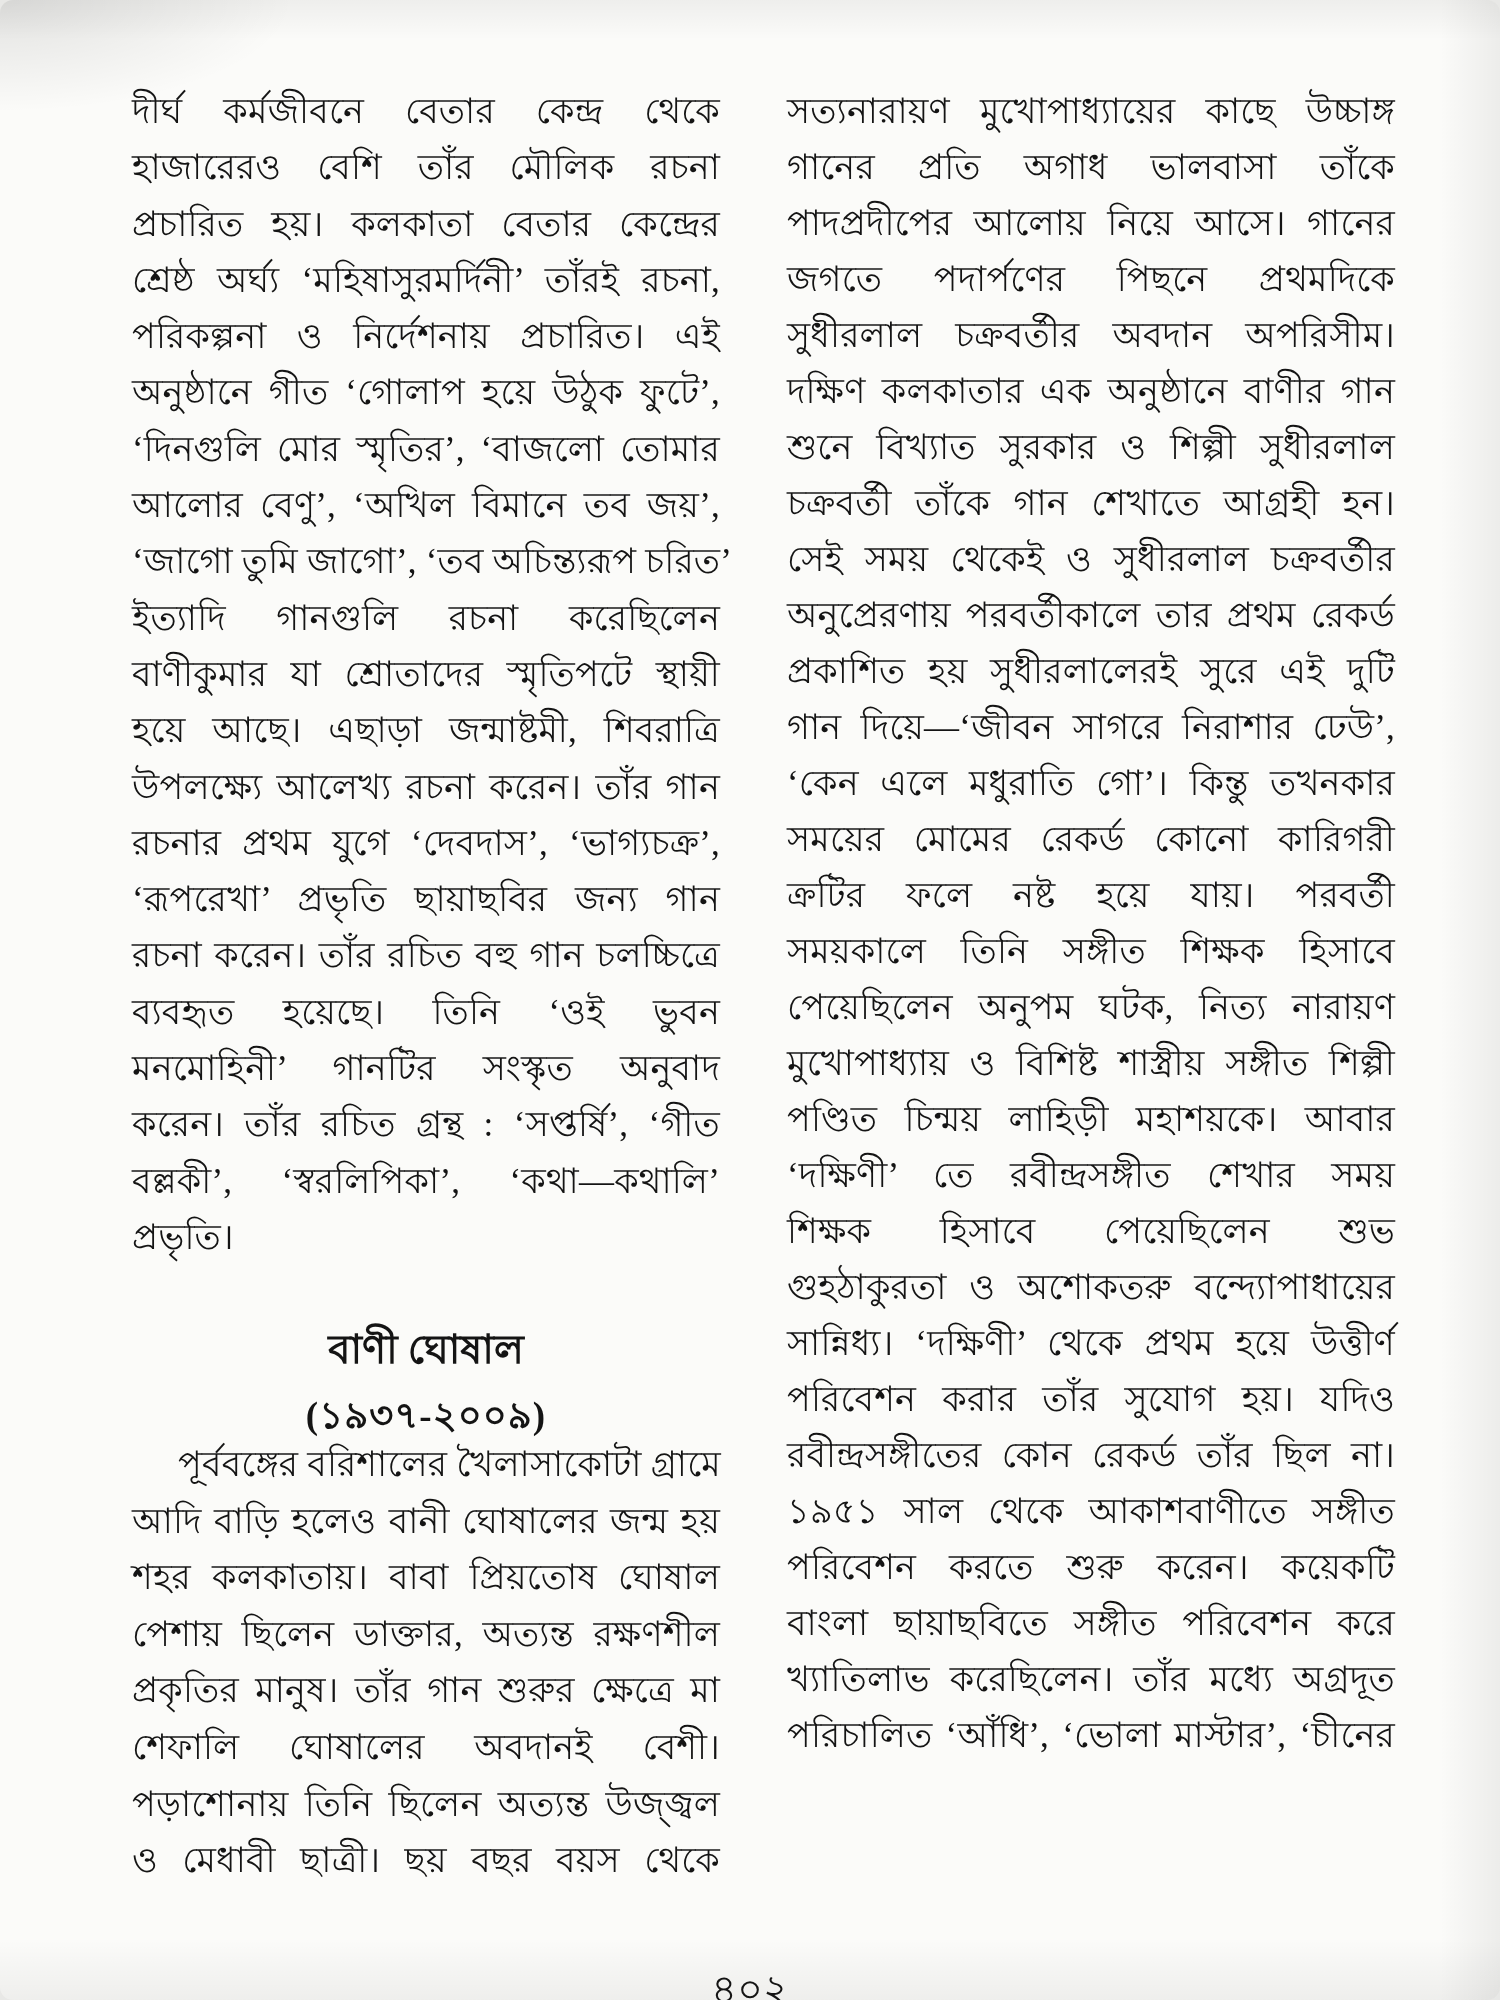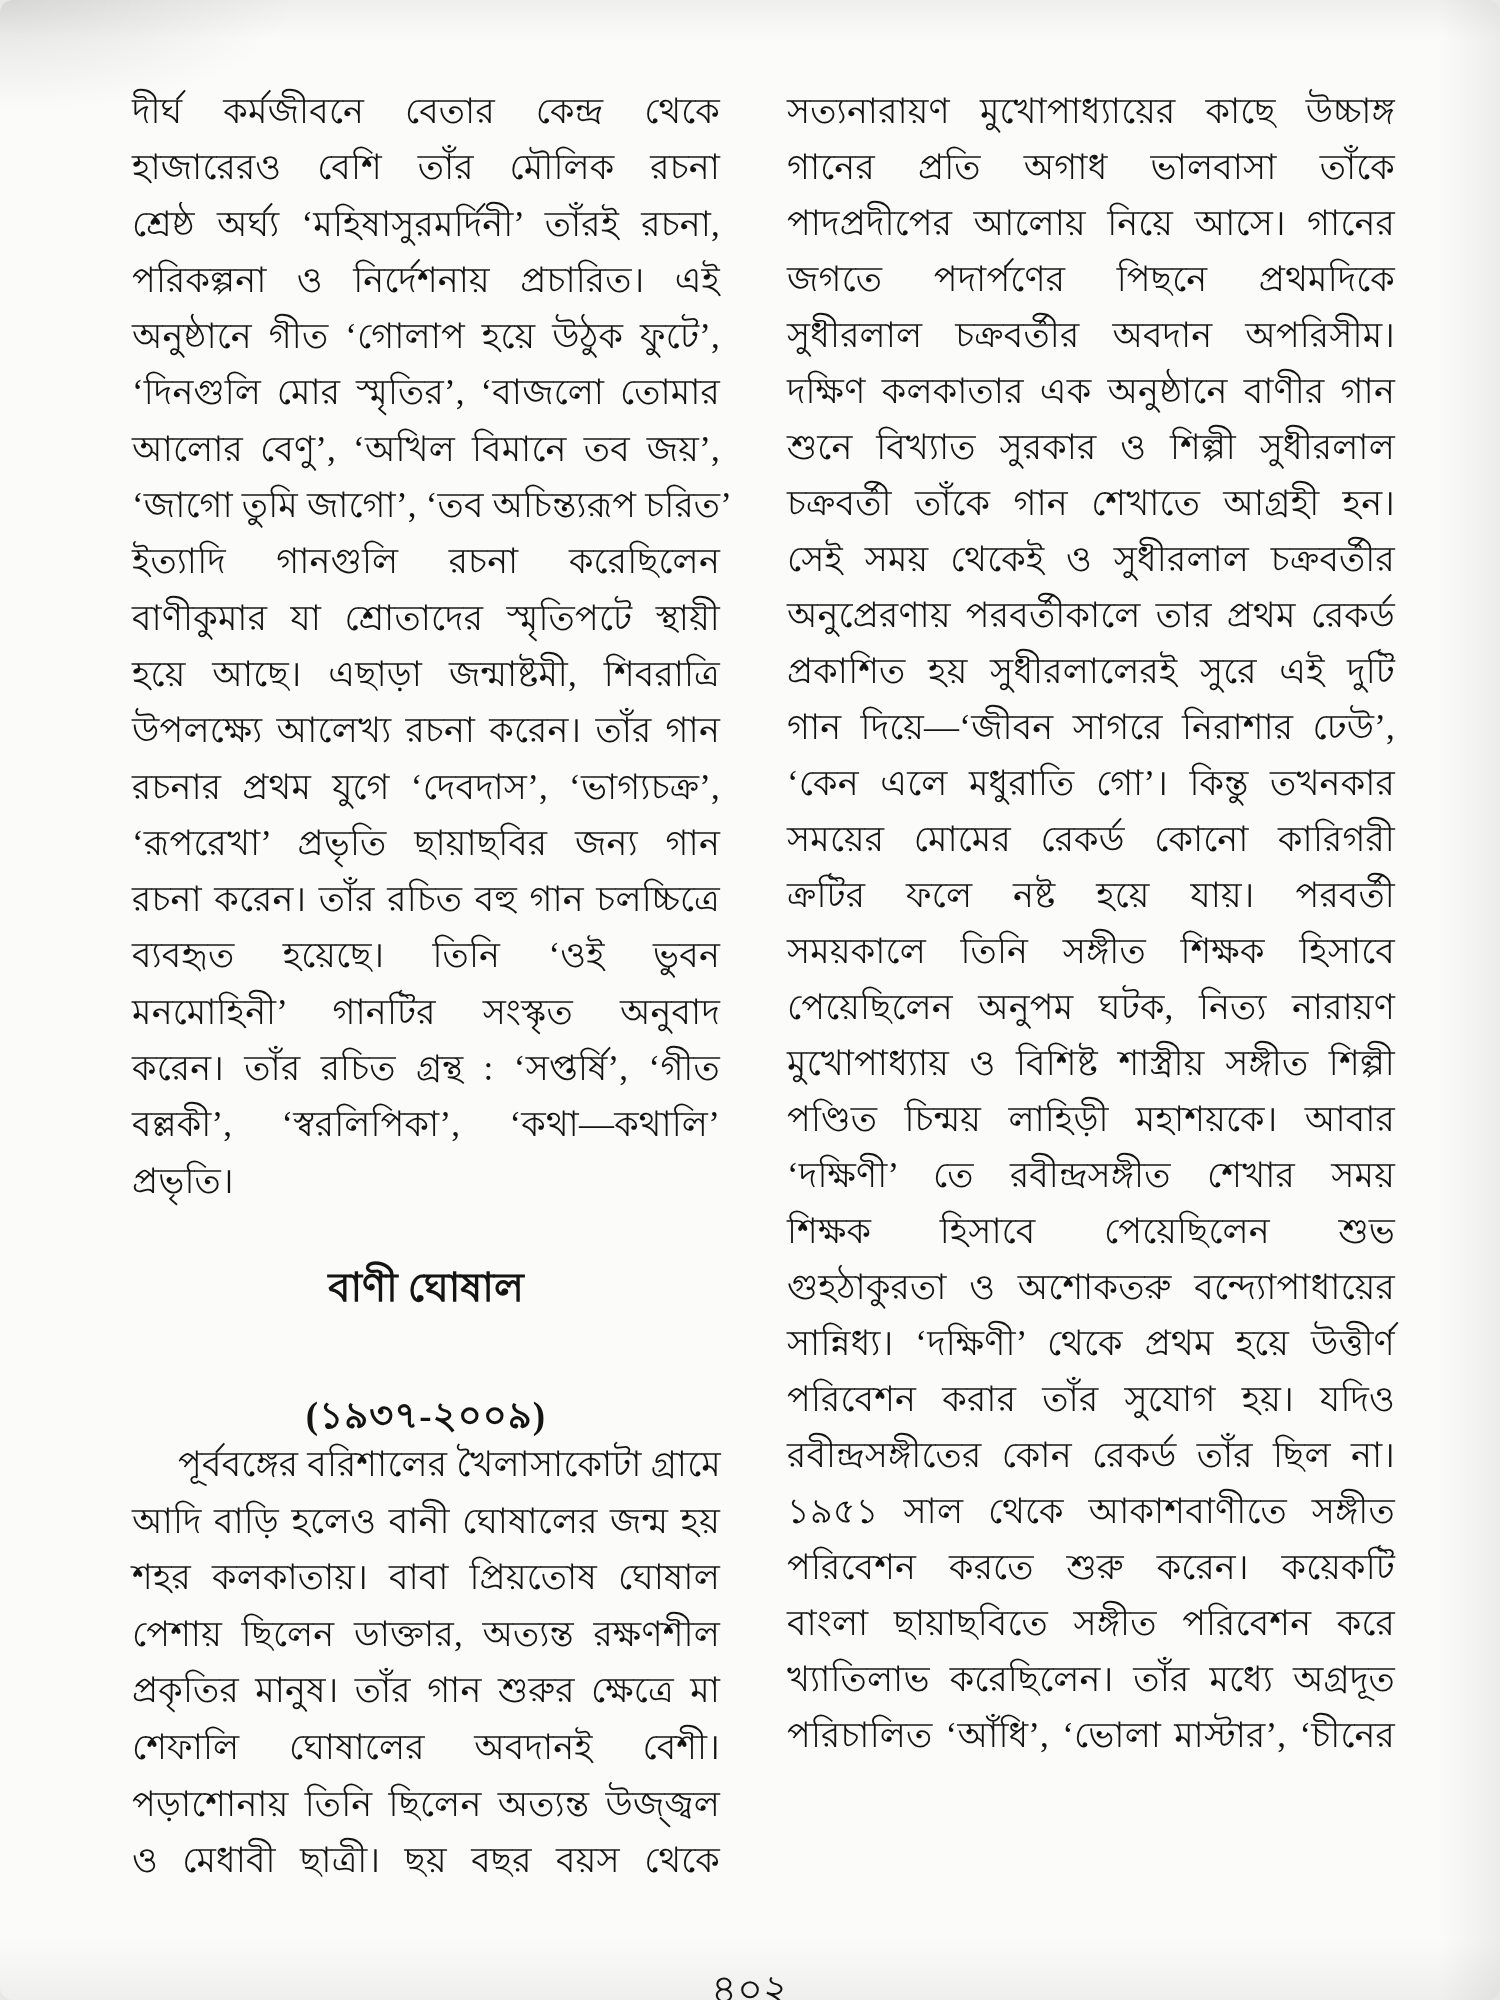--- a/index.html
+++ b/index.html
@@ -40,38 +40,39 @@
   .col-right .line { line-height:56.0px; height:56.0px;margin-left:24px; }
   .para2 .line { line-height:56.6px; height:56.6px; }
   .line.ragged { text-align:left; text-align-last:left; }
   .line.indent { padding-left:46px; }
   .section-head {
     position:absolute;
     left:132px; width:588px;
     text-align:center;
     font-weight:bold;
   }
-  .head-title { top:1256px; font-size:40px; }
+  .head-title { top:1318px; font-size:40px; }
   .head-years { top:1386px; font-size:37px; letter-spacing:1px; }
   .para2-wrap { position:absolute; left:132px; top:1437px; width:588px; }
   .page-number {
     position:absolute;
     left:0; right:0; top:1958px;
     text-align:center;
     font-size:40px;
   }
 </style>
 </head>
 <body>
 
 <div class="page">
 
   <div class="col col-left para">
       <div class="line">দীর্ঘ কর্মজীবনে বেতার কেন্দ্র থেকে</div>
       <div class="line">হাজারেরও বেশি তাঁর মৌলিক রচনা</div>
+      <div class="line">প্রচারিত হয়। কলকাতা বেতার কেন্দ্রের</div>
       <div class="line">শ্রেষ্ঠ অর্ঘ্য ‘মহিষাসুরমর্দিনী’ তাঁরই রচনা,</div>
       <div class="line">পরিকল্পনা ও নির্দেশনায় প্রচারিত। এই</div>
       <div class="line">অনুষ্ঠানে গীত ‘গোলাপ হয়ে উঠুক ফুটে’,</div>
       <div class="line">‘দিনগুলি মোর স্মৃতির’, ‘বাজলো তোমার</div>
       <div class="line">আলোর বেণু’, ‘অখিল বিমানে তব জয়’,</div>
       <div class="line">‘জাগো তুমি জাগো’, ‘তব অচিন্ত্যরূপ চরিত’</div>
       <div class="line">ইত্যাদি গানগুলি রচনা করেছিলেন</div>
       <div class="line">বাণীকুমার যা শ্রোতাদের স্মৃতিপটে স্থায়ী</div>
       <div class="line">হয়ে আছে। এছাড়া জন্মাষ্টমী, শিবরাত্রি</div>
       <div class="line">উপলক্ষ্যে আলেখ্য রচনা করেন। তাঁর গান</div>

